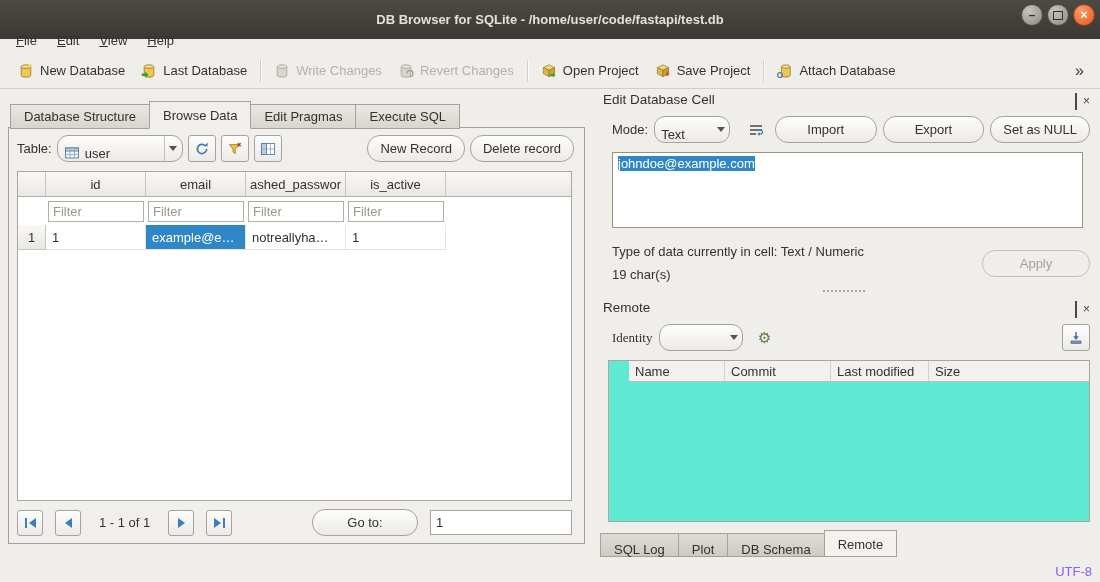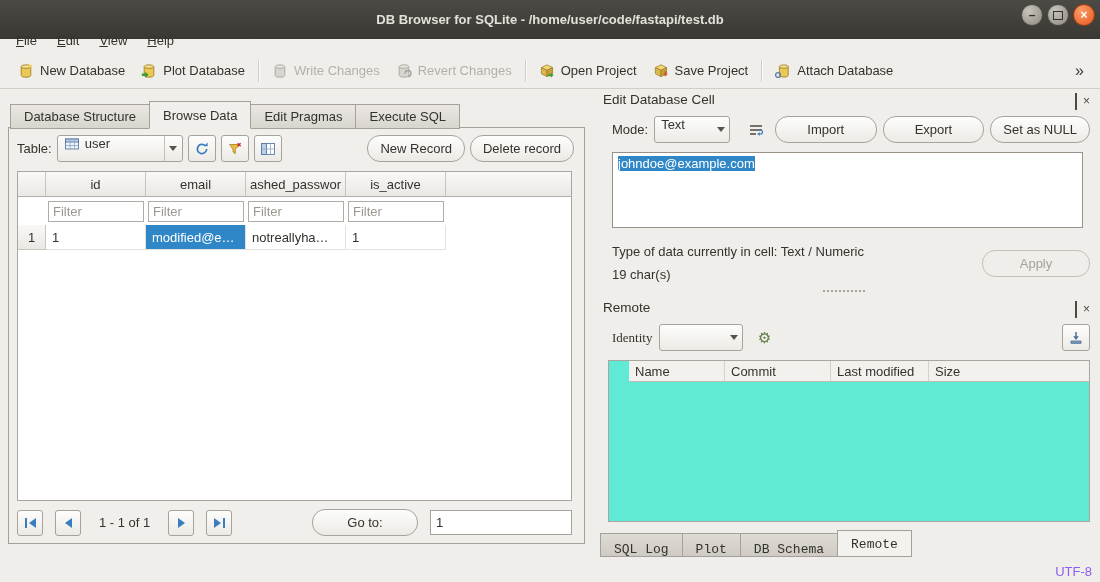--- a/index.html
+++ b/index.html
@@ -27,22 +27,22 @@
   .tb-btn{display:flex;align-items:center;gap:6px;padding:5px 8px;border-radius:3px;white-space:nowrap;}
   .tb-btn.disabled{color:#b4b0a9;}
   .tb-sep{width:1px;height:22px;background:#d2cec7;box-shadow:1px 0 0 #fbfaf8;margin:0 5px;}
   .tb-overflow{margin-left:auto;font-size:16px;padding:0 6px;color:#3a3934;}
   .icon16{width:16px;height:16px;display:block;}
 
   
   .btn{display:inline-flex;align-items:center;justify-content:center;height:25px;padding:0 12px;
     background:linear-gradient(#fdfdfc,#eceae5);border:1px solid #a7a39c;border-radius:13px;white-space:nowrap;}
   .btn.disabled{color:#a6a29b;background:#f0eeea;border-color:#c5c1ba;}
-  .combo{display:inline-flex;align-items:flex-start;height:25px;background:linear-gradient(#fdfdfc,#eceae5);
-    border:1px solid #a7a39c;border-radius:3px;padding-left:6px;}
+  .combo{display:inline-flex;align-items:flex-end;height:25px;background:linear-gradient(#fdfdfc,#eceae5);
+    border:1px solid #a7a39c;border-radius:11px;padding-left:6px;}
   .combo .arrow-zone{display:flex;align-items:center;justify-content:center;width:17px;align-self:stretch;margin-left:6px;}
   .caret{width:0;height:0;border-left:4px solid transparent;border-right:4px solid transparent;border-top:5px solid #55534d;}
   .tool-sq{display:inline-flex;align-items:center;justify-content:center;width:26px;height:25px;
     background:linear-gradient(#fdfdfc,#eceae5);border:1px solid #a7a39c;border-radius:3px;}
   input{font-family:inherit;font-size:13px;color:#33322d;}
   .text-input{border:1px solid #a7a39c;background:#fff;height:25px;padding:0 5px;box-sizing:border-box;}
 
   
   .left{position:absolute;left:8px;top:88px;width:577px;height:456px;}
   .tabs{position:absolute;top:13px;left:2px;display:flex;align-items:flex-end;z-index:3;}
@@ -91,21 +91,21 @@
   .apply-wrap{position:absolute;top:158px;right:2px;}
   .splitter{position:absolute;top:198px;left:50%;width:42px;margin-left:-21px;border-top:2px dotted #a9a59e;}
   .remote-title{top:208px;}
   .identity-row{position:absolute;top:232px;left:17px;right:2px;display:flex;align-items:center;gap:7px;font-family:Liberation Serif, serif;}
   .remote-table{position:absolute;top:268px;left:13px;right:2px;height:160px;background:#5eead4;border:1px solid #aaa69f;overflow:hidden;padding-left:20px;}
   .rcell{box-sizing:border-box;height:21px;display:flex;align-items:center;padding:0 6px;
     background:#f3f1ee;border-right:1px solid #d5d1cb;border-bottom:1px solid #c0bcb5;white-space:nowrap;}
   .rcell.last{flex:1;border-right:none;}
   .bottom-tabs{position:absolute;left:5px;top:438px;display:flex;align-items:flex-end;}
   .btab{box-sizing:border-box;height:24px;padding:8px 13px;background:linear-gradient(#dedad4,#cfcbc4);
-    border:1px solid #a5a19a;margin-right:-1px;white-space:nowrap;font-family:Liberation Mono, monospace;}
+    border:1px solid #a5a19a;margin-right:-1px;white-space:nowrap;}
   .btab.active{height:27px;padding-top:6px;background:#f4f2ef;z-index:2;}
 
   .statusbar{position:absolute;left:0;right:0;bottom:0;height:22px;display:flex;align-items:center;
     justify-content:flex-end;padding-right:8px;color:#8b5cf6;}
 </style>
 </head>
 <body>
 
 <div class="window">
 
@@ -139,21 +139,21 @@
         <path d="M12.6 0.6l.7 1.5 1.5.7-1.5.7-.7 1.5-.7-1.5-1.5-.7 1.5-.7z" fill="#ffd84d"></path>
       </svg>
       <span>New Database</span>
     </span>
     <span class="tb-btn">
       <svg class="icon16" viewBox="0 0 16 16">
         <path d="M3.2 3.6v8.8a4.8 1.8 0 0 0 9.6 0V3.6" fill="#ecca52" stroke="#93762a" stroke-width="0.8"></path>
         <ellipse cx="8" cy="3.6" rx="4.8" ry="1.8" fill="#f6e08b" stroke="#93762a" stroke-width="0.8"></ellipse>
         <path d="M0.8 10.5h3.4V8.8l3.4 3-3.4 3v-1.7H0.8z" fill="#3a9b35"></path>
       </svg>
-      <span>Plot Database</span>
+      <span>Last Database</span>
     </span>
     <span class="tb-sep"></span>
     <span class="tb-btn disabled">
       <svg class="icon16" viewBox="0 0 16 16">
         <path d="M3.2 3.6v8.8a4.8 1.8 0 0 0 9.6 0V3.6" fill="#d8d5cf" stroke="#a39f98" stroke-width="0.8"></path>
         <ellipse cx="8" cy="3.6" rx="4.8" ry="1.8" fill="#e6e3dd" stroke="#a39f98" stroke-width="0.8"></ellipse>
       </svg>
       <span>Write Changes</span>
     </span>
     <span class="tb-btn disabled">
@@ -261,21 +261,21 @@
           <span class="fcell col">
               <input placeholder="Filter" style="">
             </span>
           <span class="fcell col">
               <input placeholder="Filter" style="">
             </span>
         </div>
         <div class="grid-row">
           <span class="dcell gutter dgutter">1</span>
           <span class="dcell col">1</span>
-          <span class="dcell col selected">modified@e…</span>
+          <span class="dcell col selected">example@e…</span>
           <span class="dcell col">notreallyha…</span>
           <span class="dcell col">1</span>
         </div>
       </div>
 
       <div class="pager">
         <span class="nav-btn">
             <span class="vbar"></span>
             <span class="tri l"></span>
           </span>

